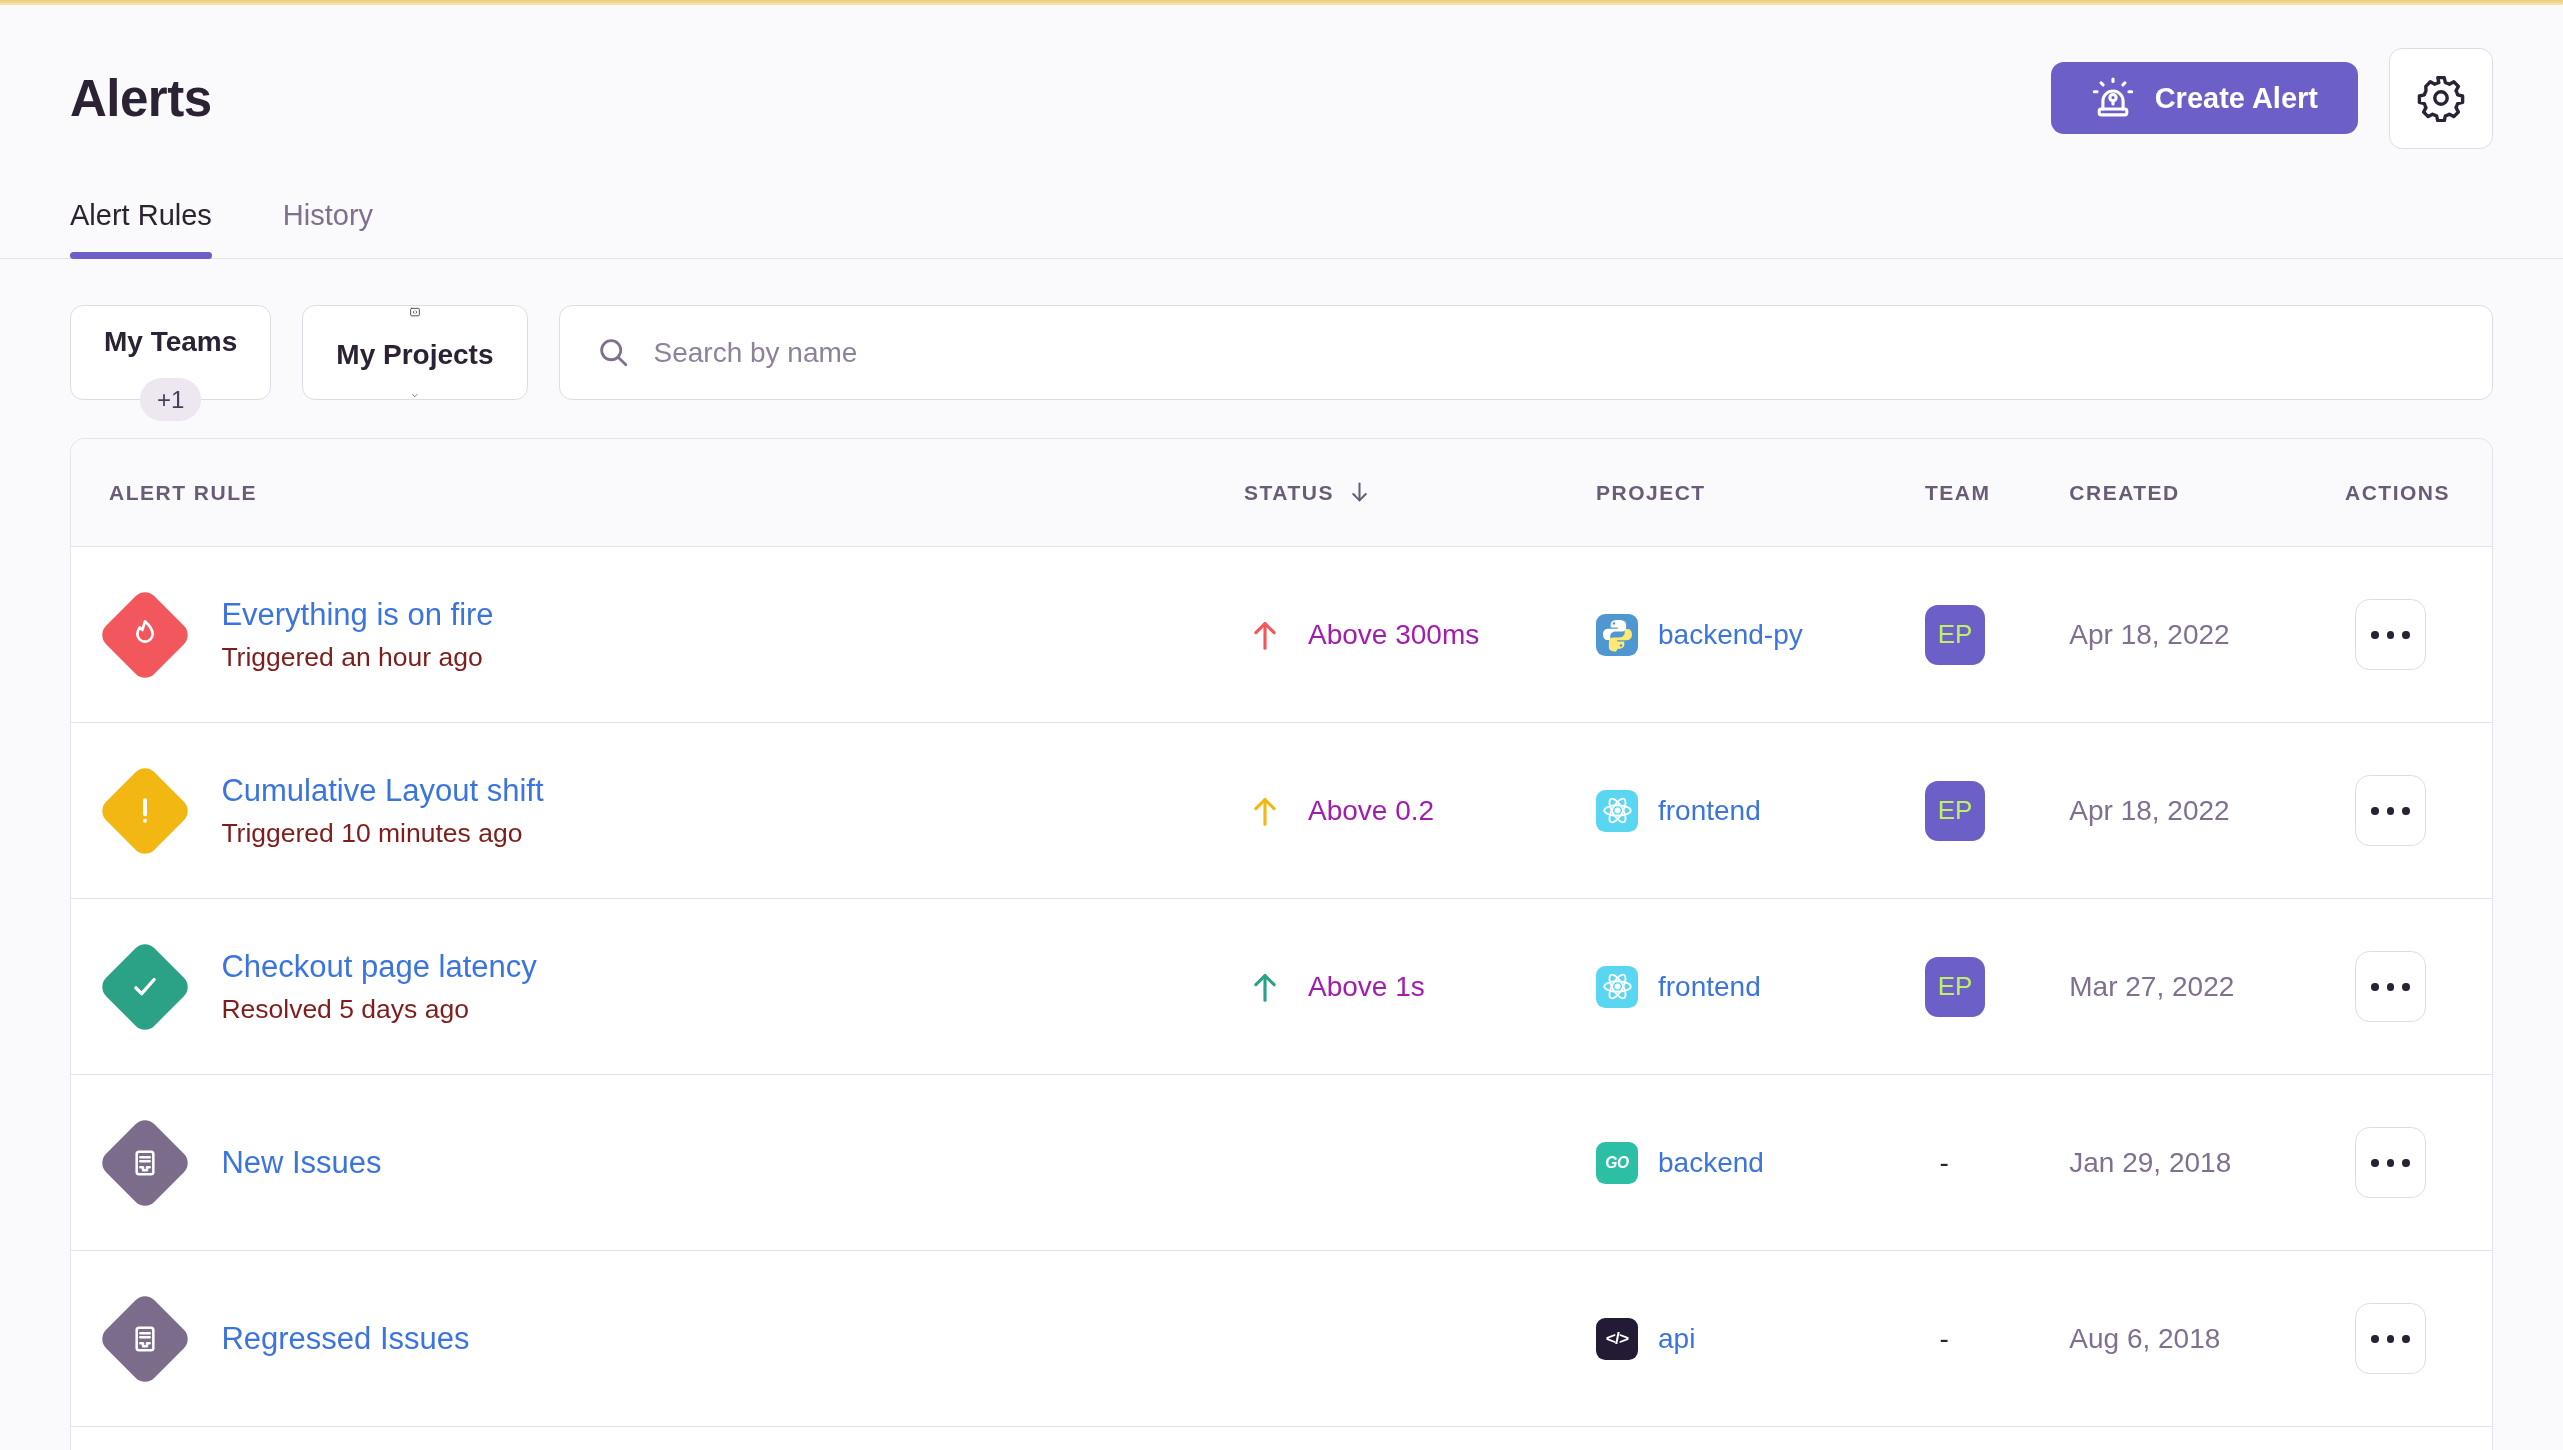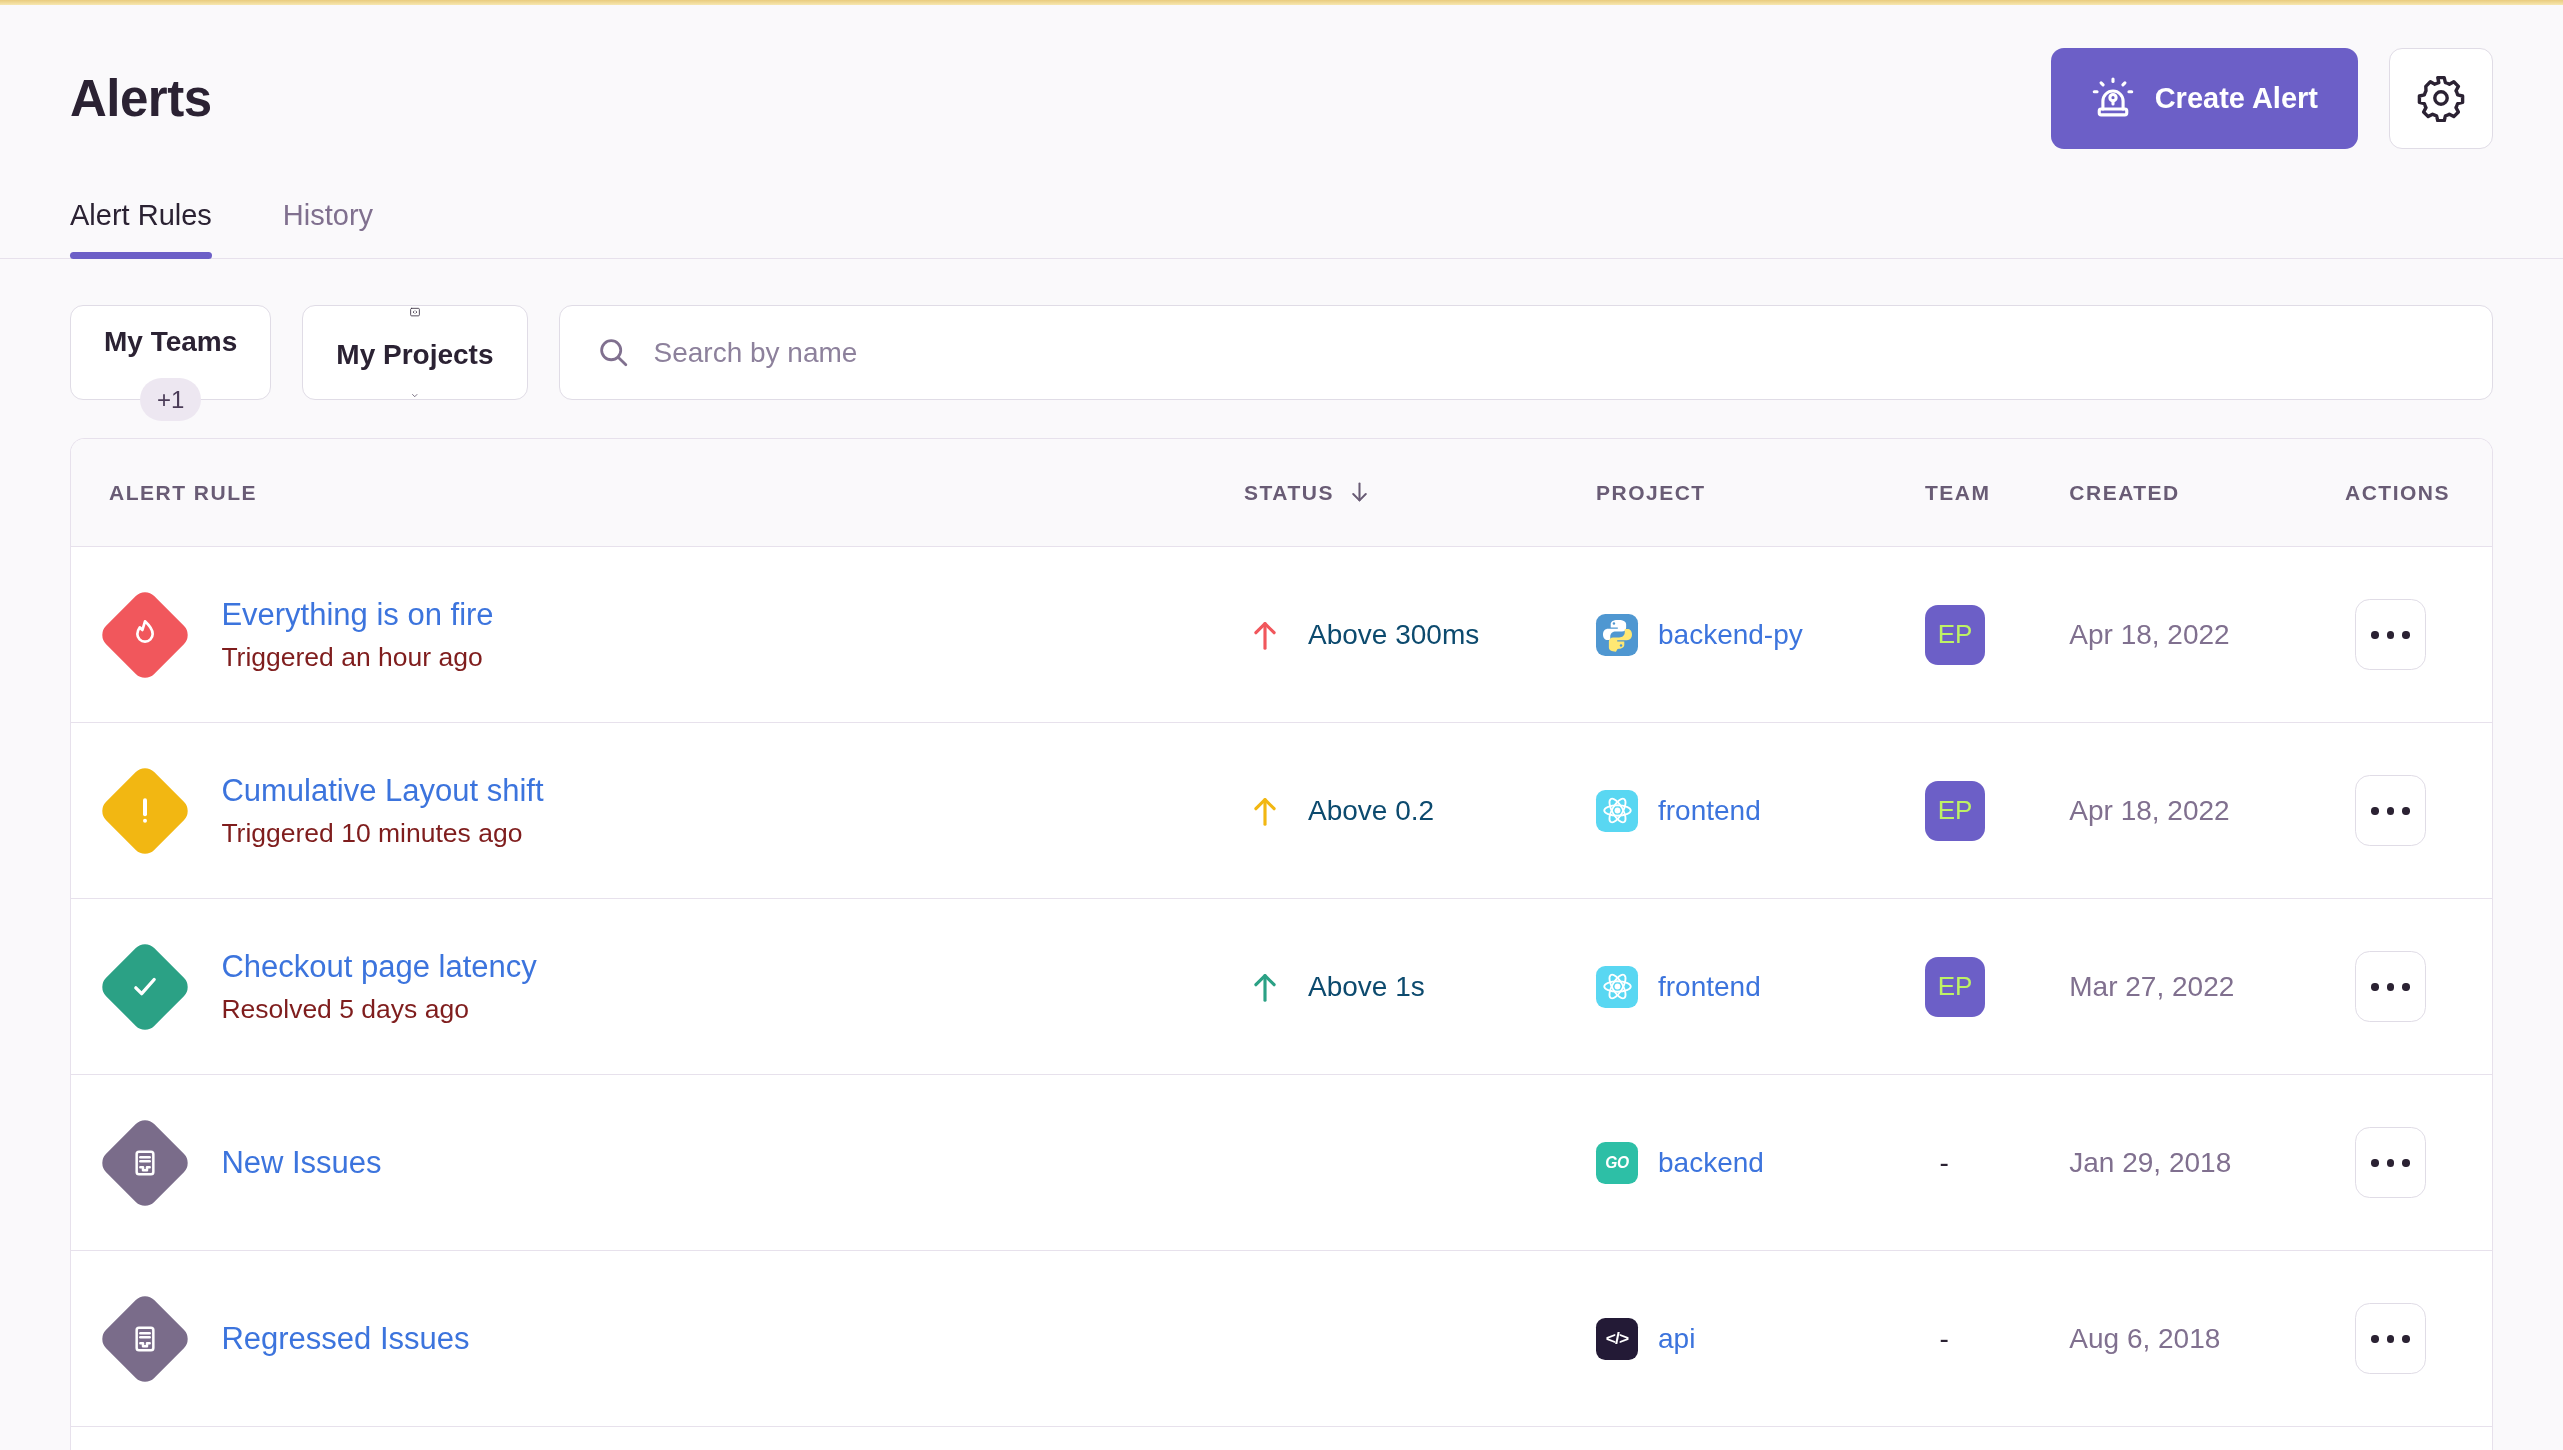--- a/index.html
+++ b/index.html
@@ -14,21 +14,21 @@
 
   
   .page-header {
     display: flex; align-items: center; justify-content: space-between;
     padding-top: 41px; height: 146px;
   }
   .page-title { font-size: 51px; font-weight: 700; letter-spacing: -0.5px; color: #2B2233; }
   .header-actions { display: flex; gap: 31px; align-items: center; }
   .btn-create {
     display: flex; align-items: center; gap: 20px;
-    height: 101px; padding: 0 40px;
+    height: 72px; padding: 0 40px;
     background: #6C5FC7; border: none; border-radius: 13px;
     color: #fff; font-size: 29px; font-weight: 700;
     font-family: inherit; cursor: pointer;
   }
   .btn-create svg { width: 44px; height: 44px; }
   .btn-gear {
     width: 104px; height: 101px;
     display: flex; align-items: center; justify-content: center;
     background: #fff; border: 1.8px solid #E0DCE6; border-radius: 13px; cursor: pointer;
   }
@@ -107,21 +107,21 @@
     margin: 0 9.2px;
   }
   .diamond svg { width: 40px; height: 40px; transform: rotate(-45deg); }
   .diamond.critical { background: #F1575C; }
   .diamond.warning  { background: #F2B712; }
   .diamond.resolved { background: #2BA185; }
   .diamond.issue    { background: #7A6C8A; }
   .rule-name { font-size: 31px; color: #3C74DD; cursor: pointer; }
   .rule-meta { font-size: 26.5px; color: #7f1d1d; margin-top: 9.2px; }
 
-  .cell-status { display: flex; align-items: center; gap: 22px; font-size: 28px; color: #0c4a6e; }
+  .cell-status { display: flex; align-items: center; gap: 22px; font-size: 28px; color: #a21caf; }
   .cell-status svg { width: 42px; height: 42px; }
   .arrow-critical { color: #F1575C; }
   .arrow-warning  { color: #F2B712; }
   .arrow-resolved { color: #2BA185; }
 
   .cell-project { display: flex; align-items: center; gap: 20px; }
   .proj-icon {
     width: 42px; height: 42px; border-radius: 9.2px; flex-shrink: 0;
     display: flex; align-items: center; justify-content: center;
     color: #fff; overflow: hidden;

